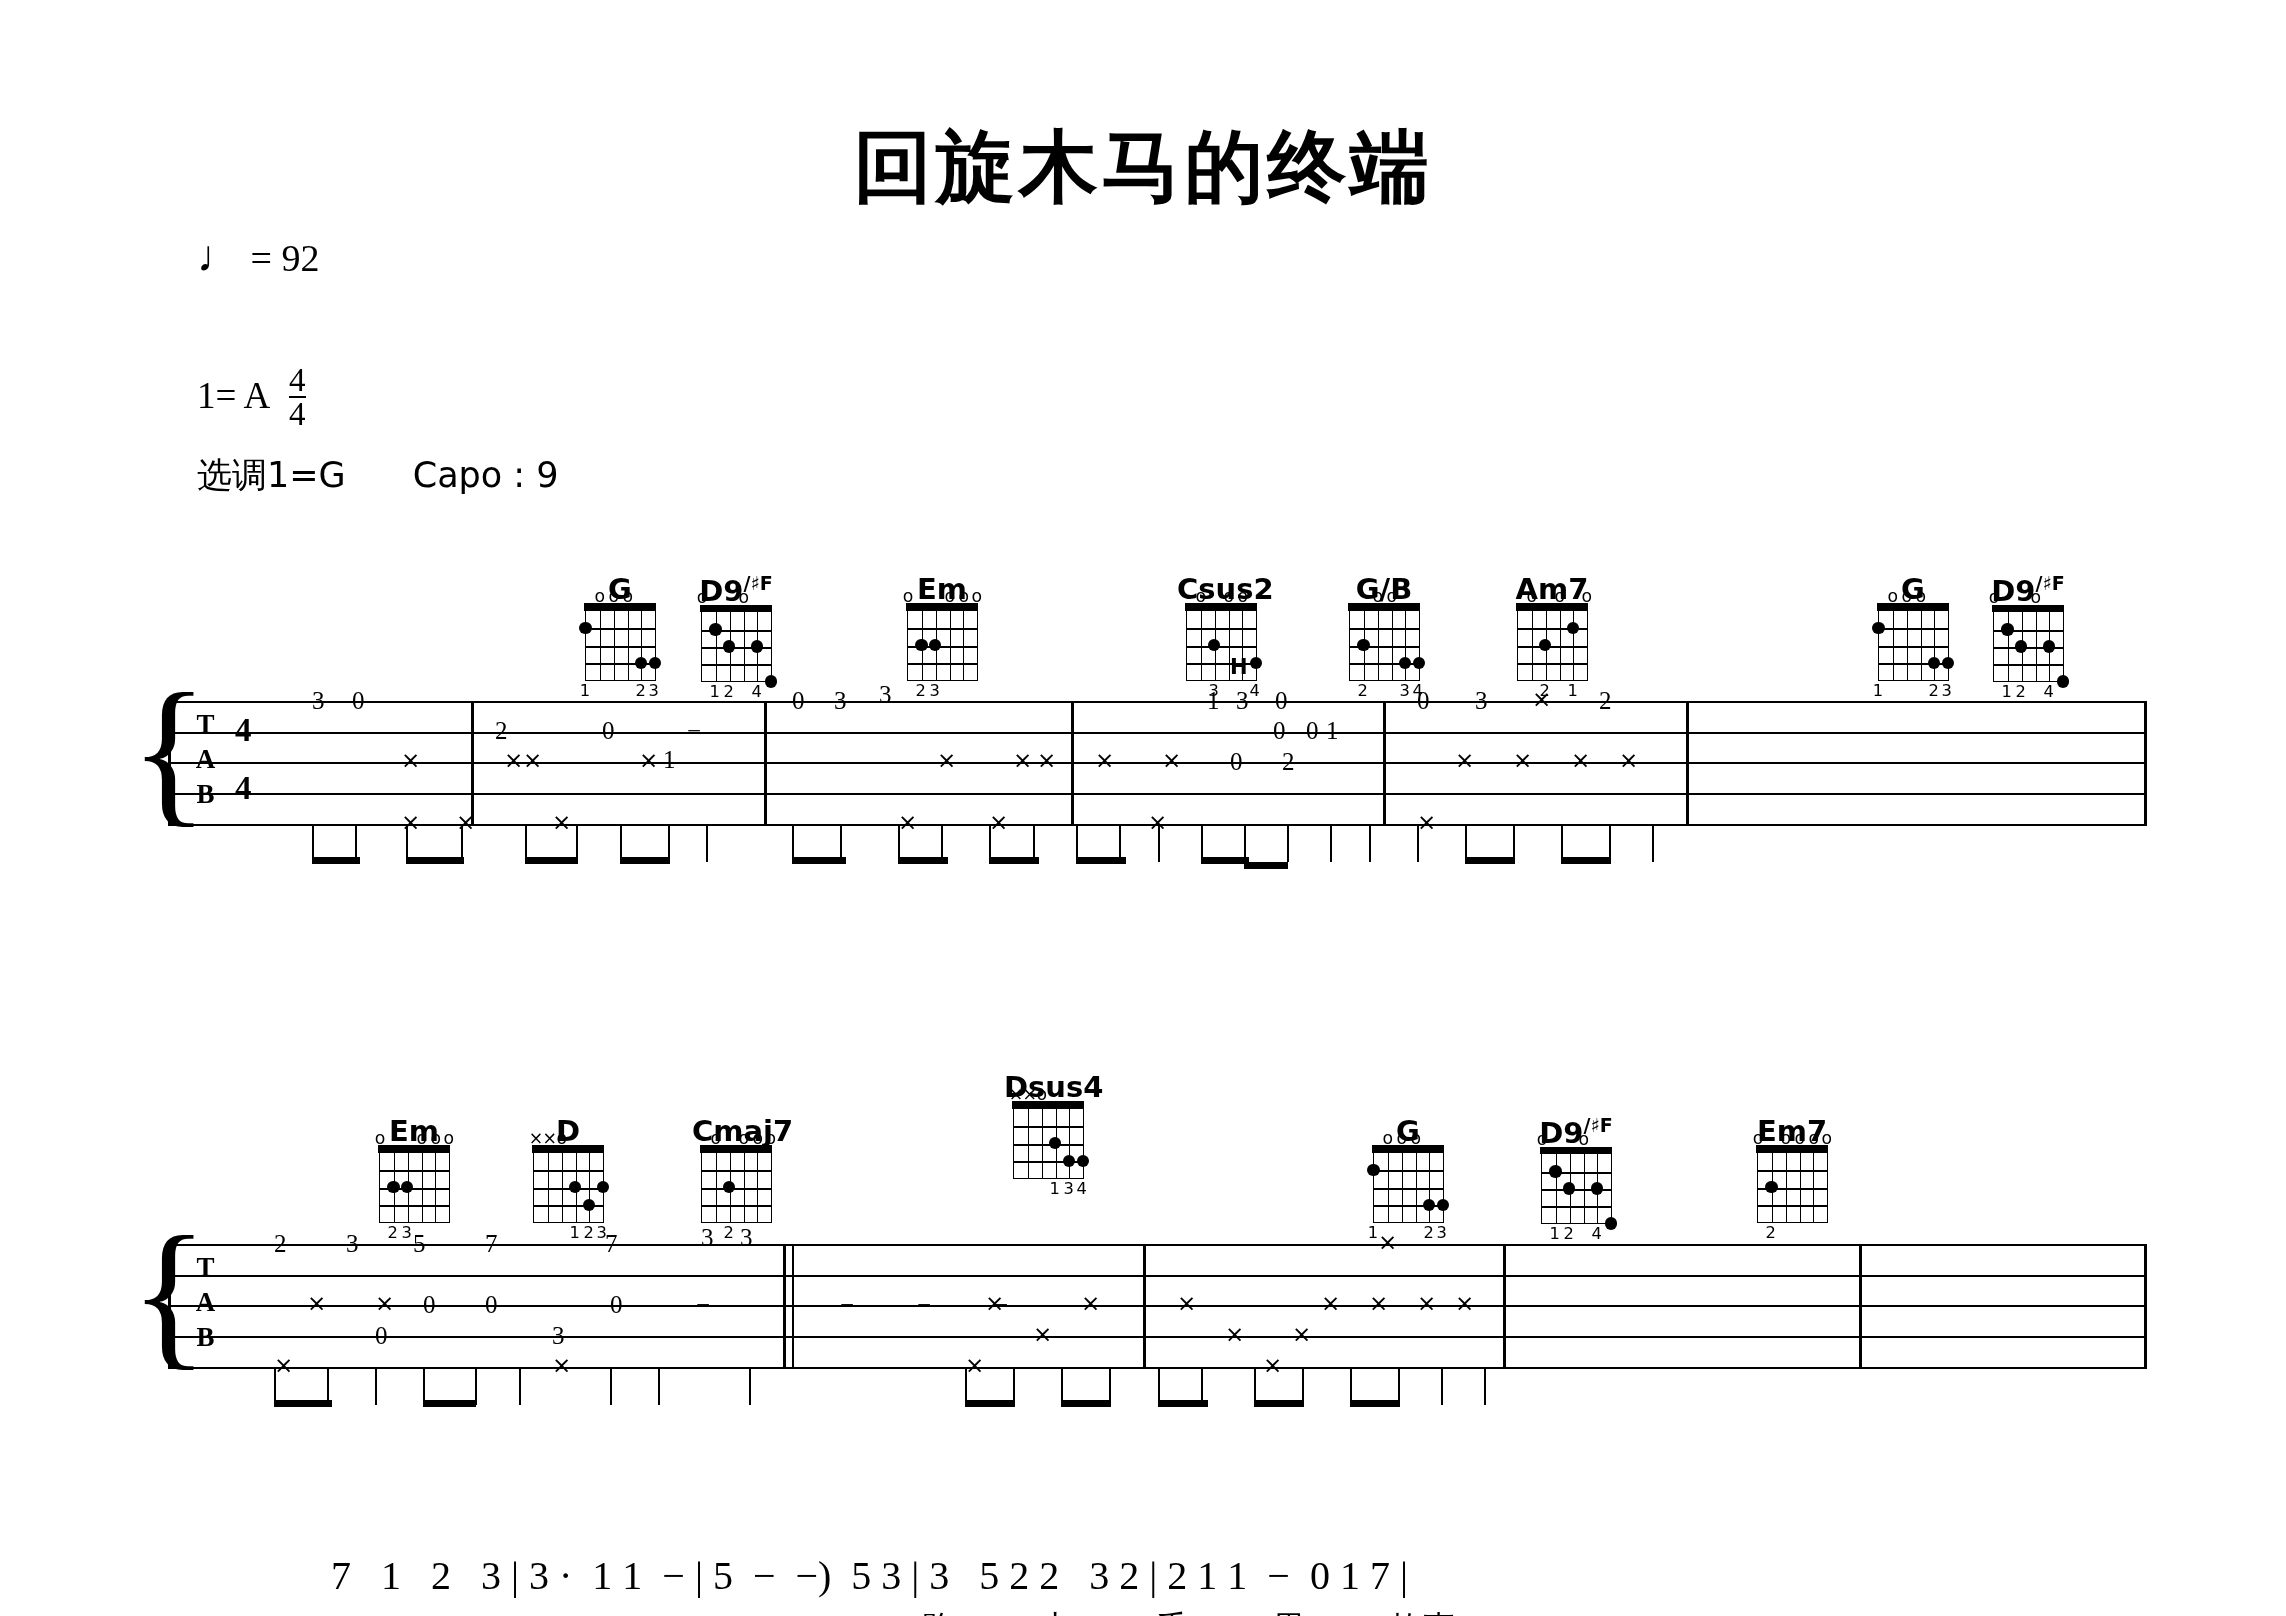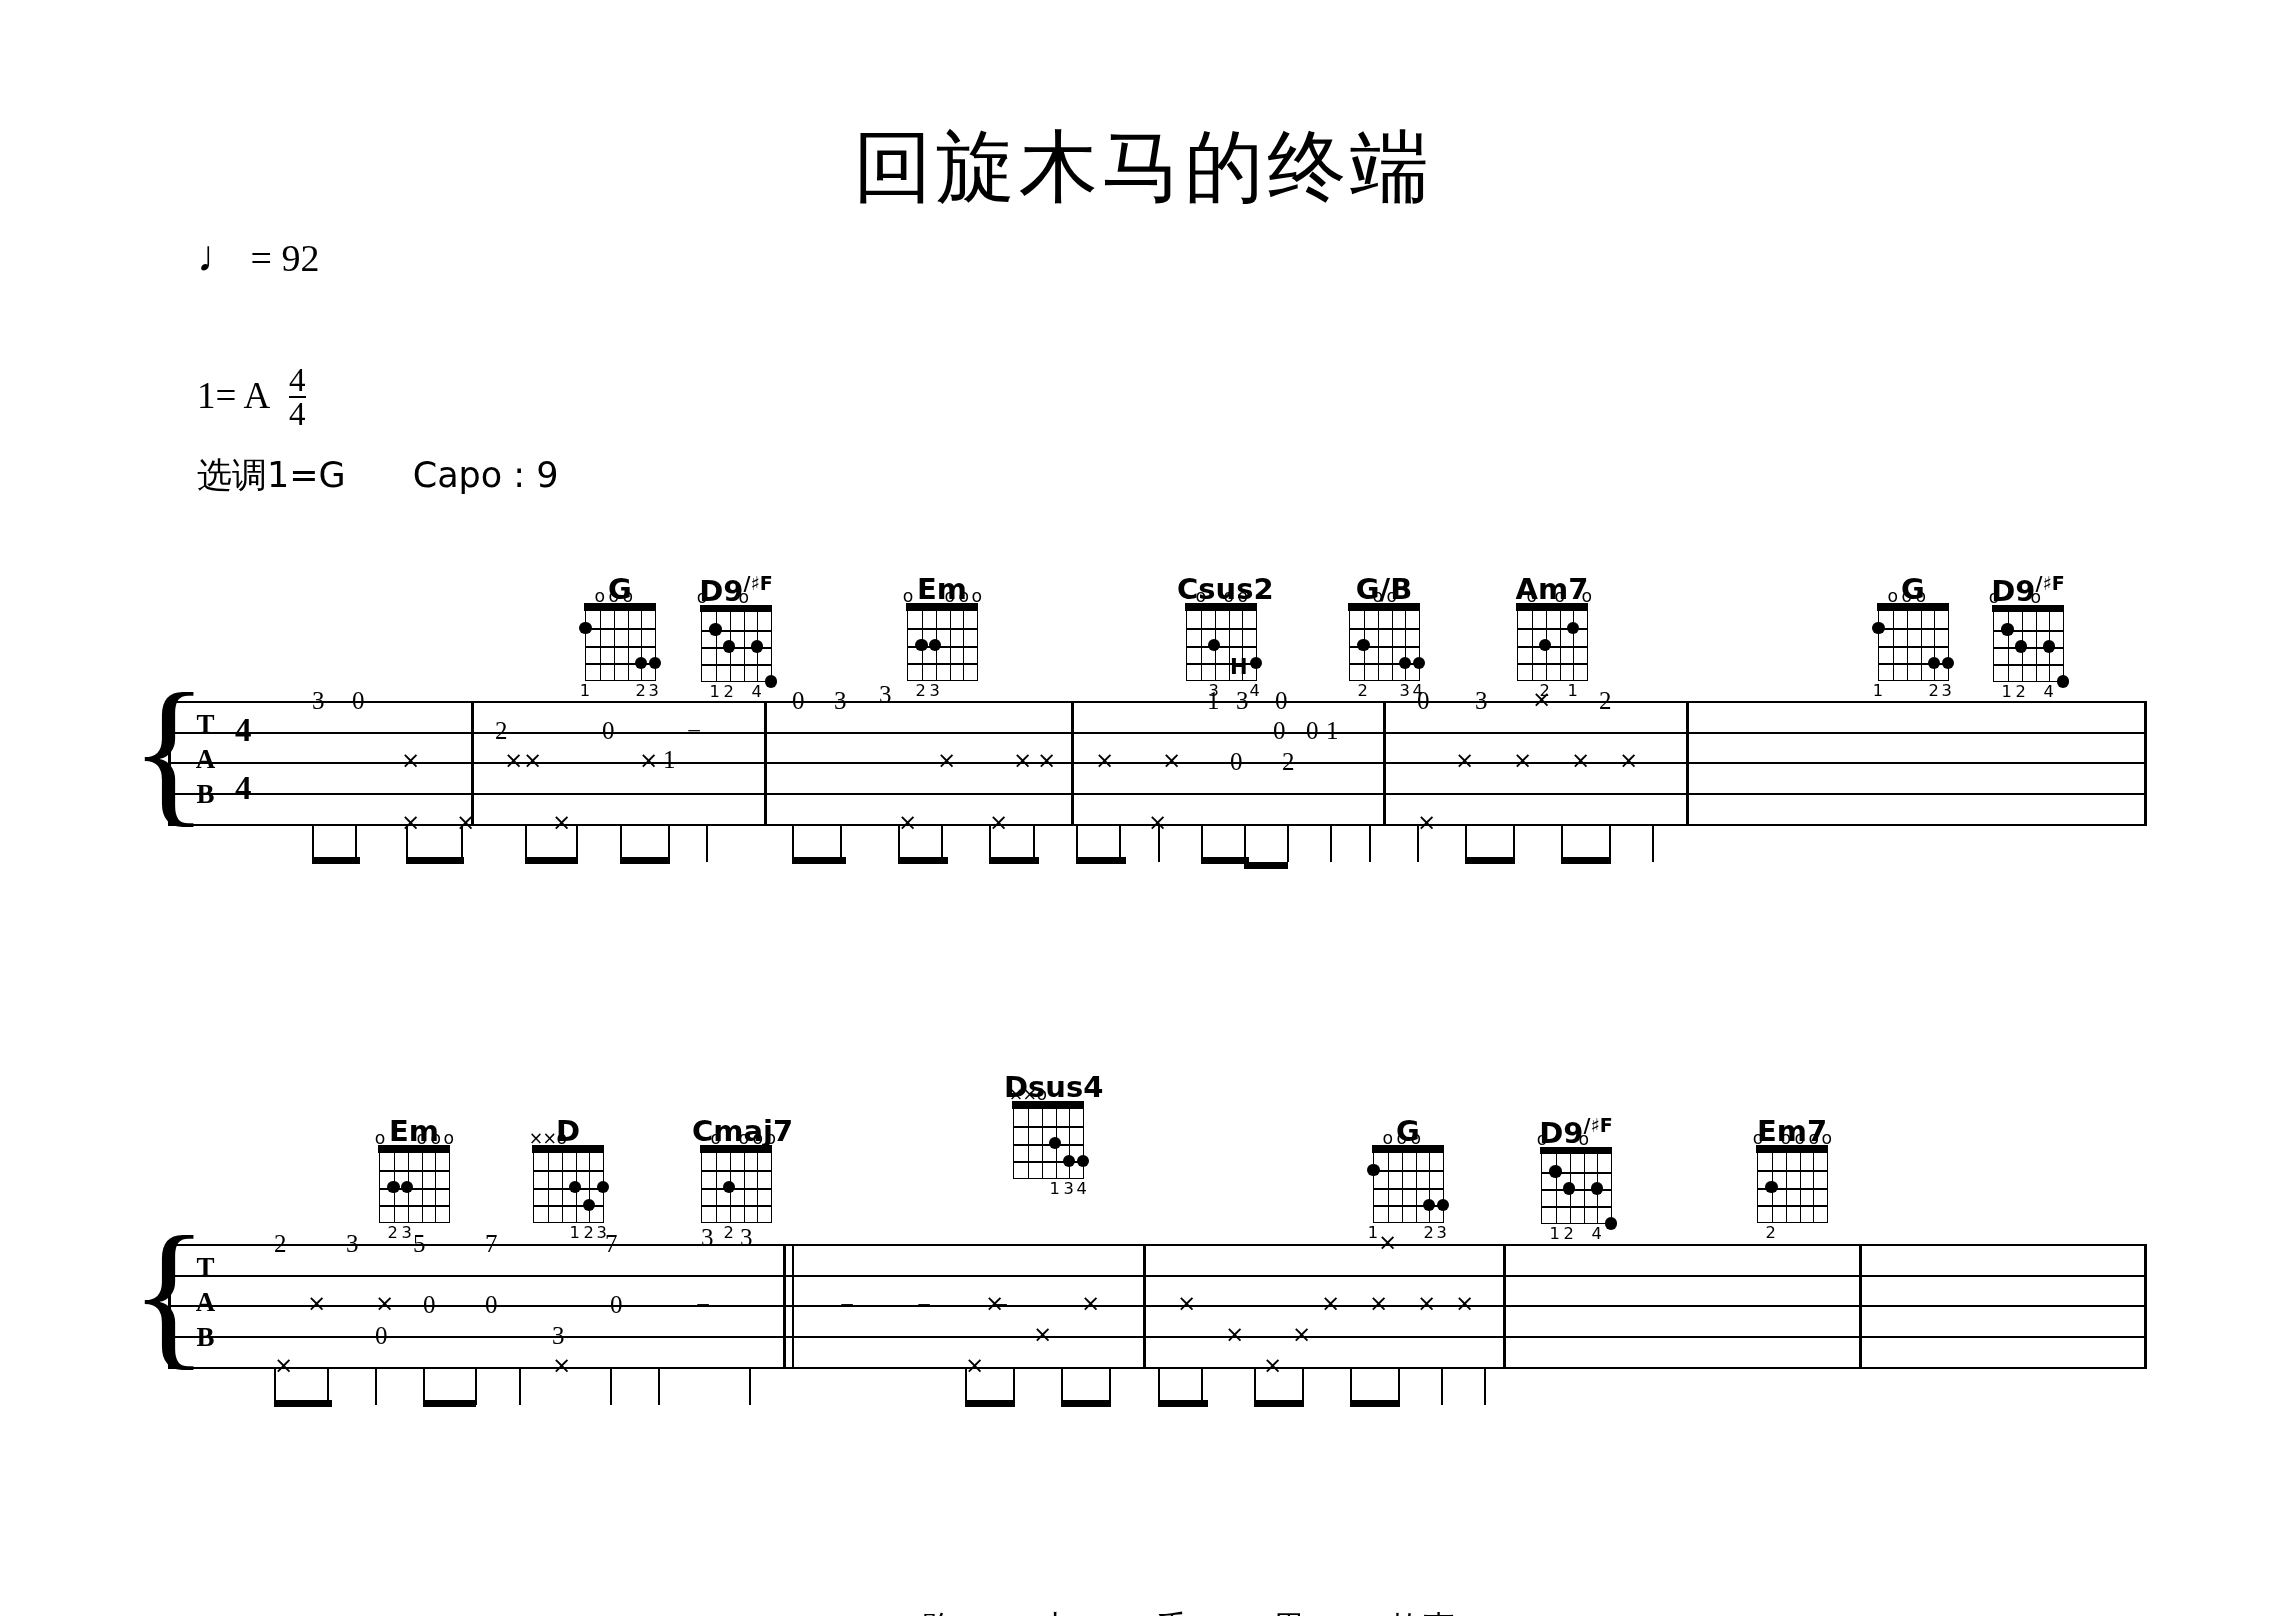--- a/index.html
+++ b/index.html
@@ -1,20 +1,20 @@
 <!DOCTYPE html>
 <html><head>
 <meta charset="utf-8">
 <style>
   html,body{margin:0;padding:0;background:#ffffff;}
   body{width:2286px;height:1617px;position:relative;font-family:"Liberation Serif",serif;color:#000;overflow:hidden;}
   .sheet{position:absolute;left:0;top:0;width:2286px;height:1617px;}
 
   
-  .title{position:absolute;left:0;top:115px;width:2286px;text-align:center;font-size:79px;font-weight:normal;letter-spacing:3.8px;font-family:"DejaVu Sans",sans-serif;}
+  .title{position:absolute;left:0;top:115px;width:2286px;text-align:center;font-size:79px;font-weight:bold;letter-spacing:3.8px;font-family:"DejaVu Sans",sans-serif;}
   .subtitle{position:absolute;left:0;top:259px;width:2286px;text-align:center;font-size:38px;font-family:"DejaVu Sans",sans-serif;}
 
   .tempo{position:absolute;left:197px;top:231px;font-size:38px;font-family:"Liberation Serif",serif;}
   .tempo .note{font-size:44px;}
   .keyline{position:absolute;left:197px;top:365px;font-size:37px;font-family:"Liberation Serif",serif;}
   .frac{display:inline-block;vertical-align:-17.3px;text-align:center;margin-left:11.5px;}
   .frac .num{display:block;line-height:0.95;font-size:33px;}
   .frac .den{display:block;line-height:0.95;font-size:33px;border-top:2.9px solid #000;padding-top:1px;}
   .capoline{position:absolute;left:197px;top:452px;font-size:35px;font-family:"DejaVu Sans",sans-serif;}
   .capoline .sp{display:inline-block;width:67px;}
@@ -609,16 +609,17 @@
         <div class="stem" style="left: 1134px; top: 123px; height: 38px;"></div>
         <div class="stem" style="left: 1182px; top: 123px; height: 38px;"></div>
         <div class="stem" style="left: 1230px; top: 123px; height: 38px;"></div>
         <div class="stem" style="left: 1273px; top: 123px; height: 38px;"></div>
         <div class="stem" style="left: 1316px; top: 123px; height: 38px;"></div>
         <div class="flagbox" style="left: 1086px; top: 156px; width: 50px;"></div>
         <div class="flagbox" style="left: 1182px; top: 156px; width: 50px;"></div>
       </div>
   </div>
 
+  <div class="numline" style="left:331px;top:1552px;">7   1   2   3 | 3 ·  1 1  − | 5  −  −)  5 3 | 3   5 2 2   3 2 | 2 1 1  −  0 1 7 |</div>
   <div class="lyric" style="left:922px;top:1606px;">路        上        千        里        故事</div>
 
 </div>
 
 
 </body></html>

